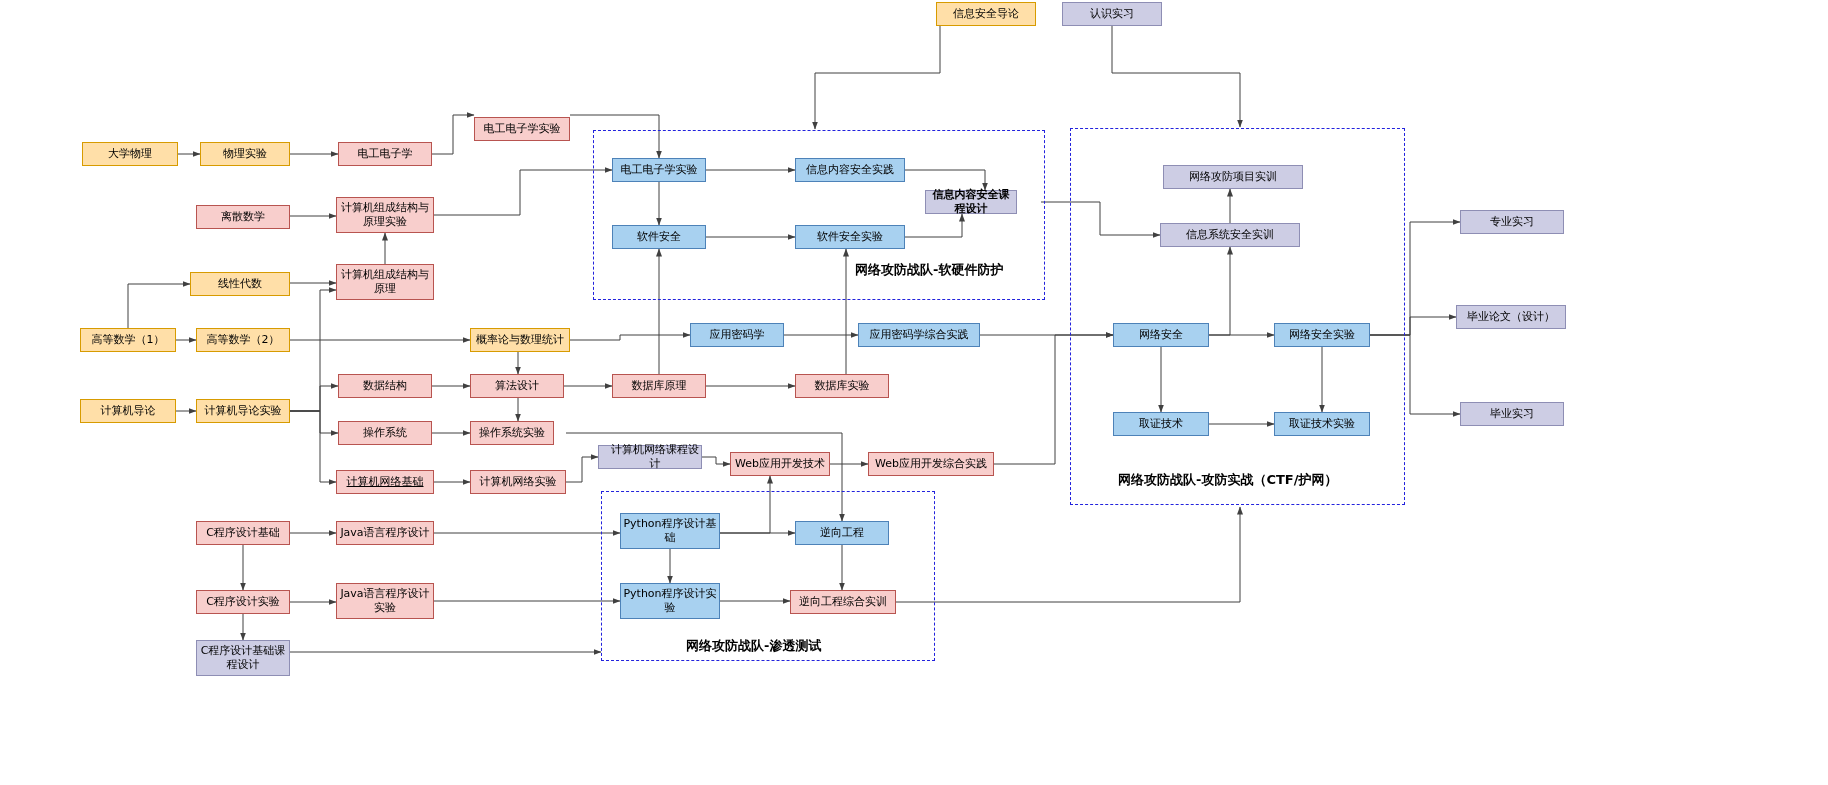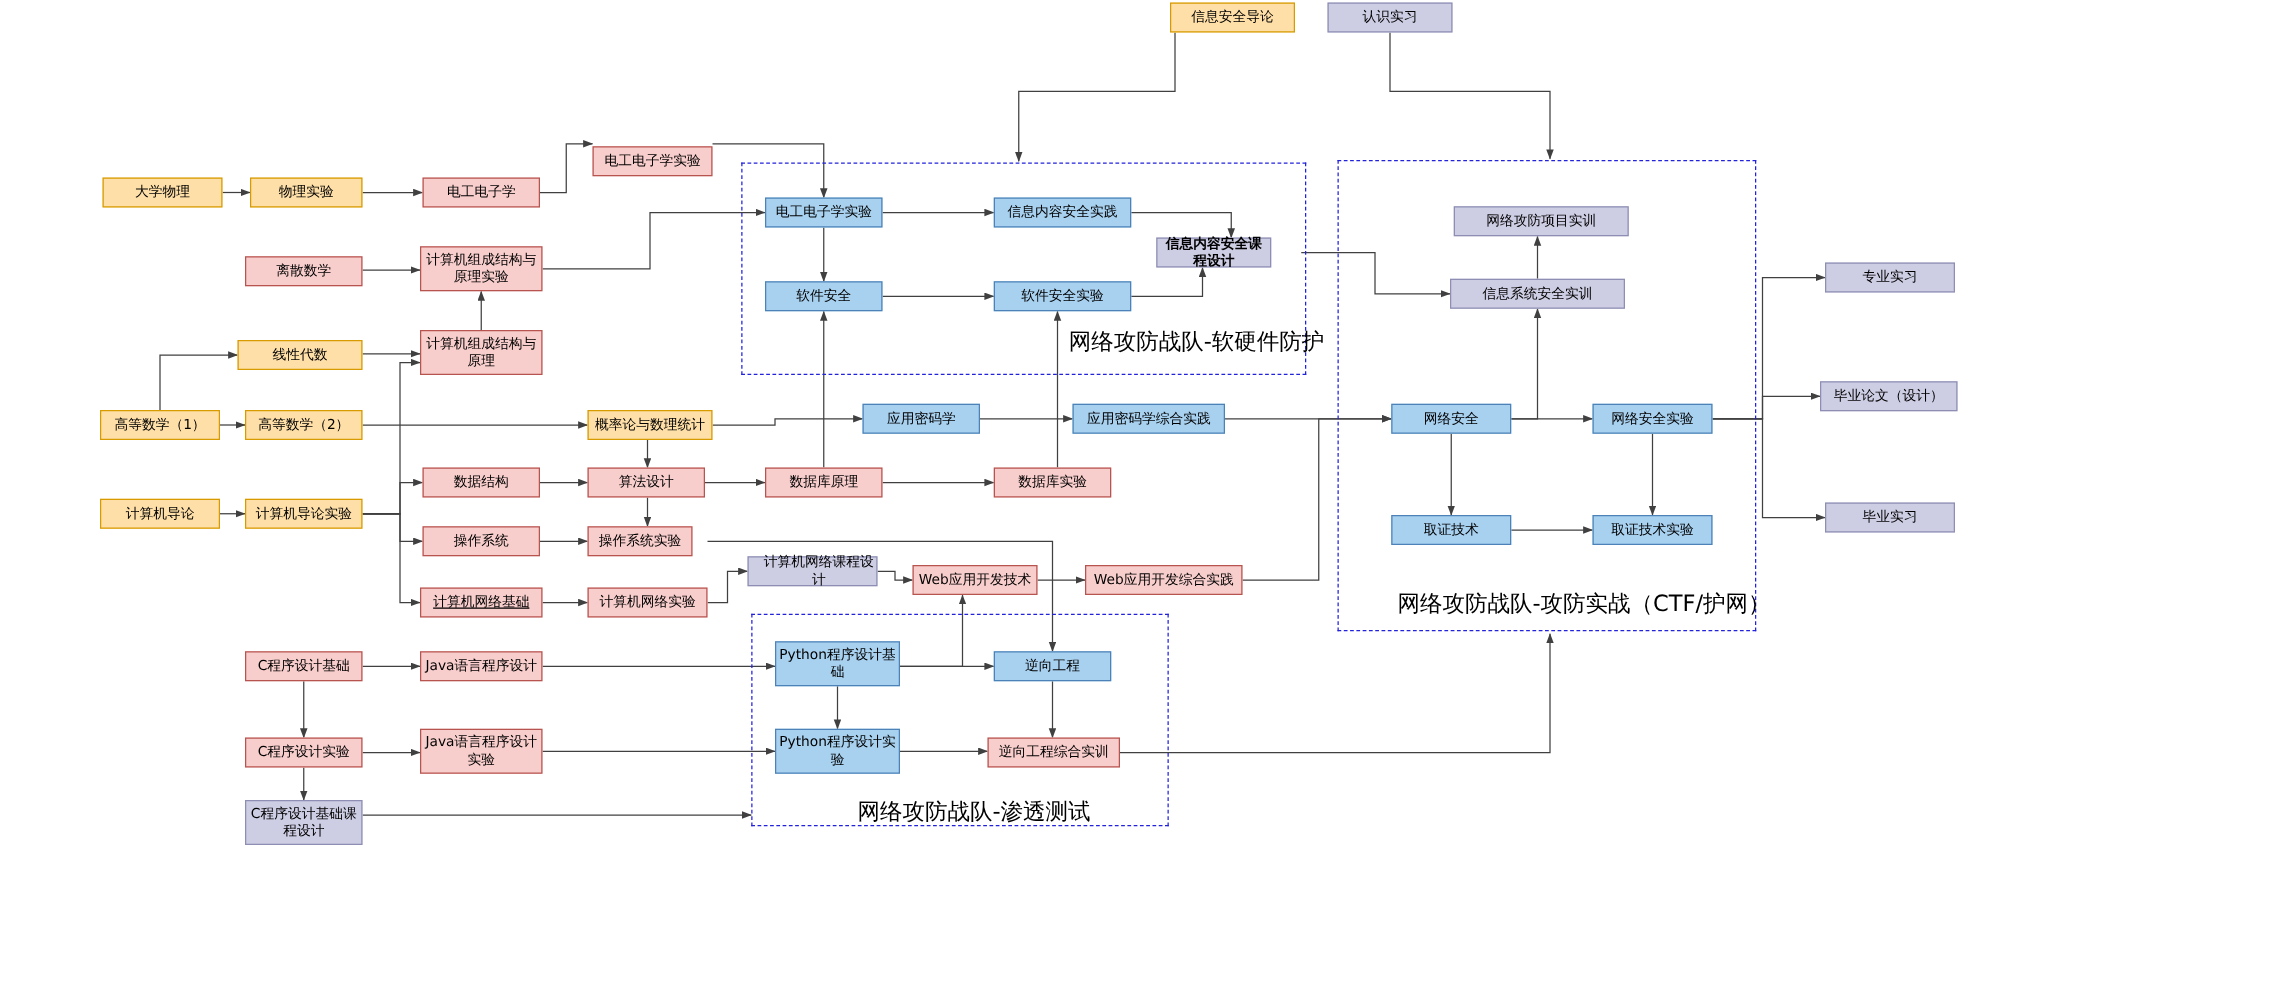--- a/index.html
+++ b/index.html
@@ -5,21 +5,21 @@
 <style>
   html,body{margin:0;padding:0;background:#ffffff;}
   #canvas{position:relative;width:1828px;height:785px;background:#ffffff;
           font-family:"DejaVu Sans","Liberation Sans",sans-serif;overflow:hidden;}
   #edges{position:absolute;left:0;top:0;pointer-events:none;}
   .edge{fill:none;stroke:#404040;stroke-width:1;}
   .node{position:absolute;border:1px solid #888;box-sizing:border-box;
         display:flex;align-items:center;justify-content:center;text-align:center;
         font-size:11px;line-height:1.25;color:#000;padding:1px 2px;cursor:default;}
   .group{position:absolute;border:1px dashed #2222DD;box-sizing:border-box;background:transparent;}
-  .group-label{position:absolute;font-size:18px;font-weight:normal;color:#000;white-space:nowrap;}
+  .group-label{position:absolute;font-size:13px;font-weight:bold;color:#000;white-space:nowrap;}
   #legend{position:absolute;left:3px;top:493px;}
   .legend-row{display:flex;align-items:center;height:23px;margin-bottom:12px;}
   .legend-swatch{width:25px;height:23px;border:1px solid #888;box-sizing:border-box;flex:0 0 auto;}
   .legend-label{font-size:12px;margin-left:10px;white-space:nowrap;color:#000;}
 </style>
 </head>
 <body>
 
 <div id="canvas">
   <svg id="edges" width="1828" height="785">

